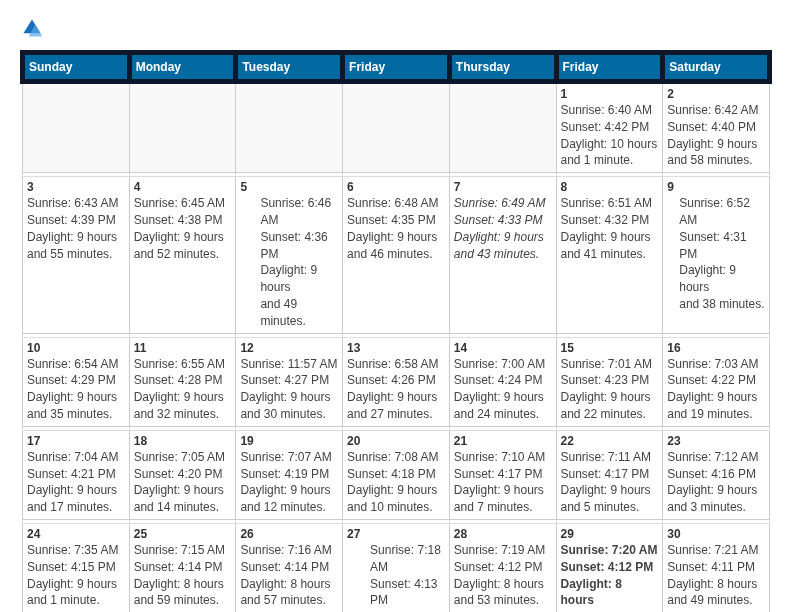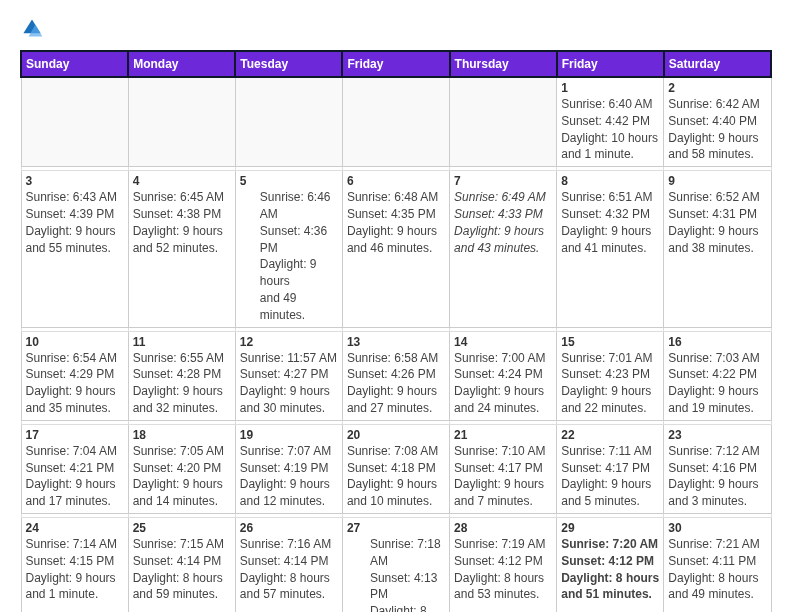--- a/index.html
+++ b/index.html
@@ -51,27 +51,27 @@
     .location-subtitle {
       font-size: 16px;
       color: #555;
     }
     .calendar {
       width: 100%;
       border-collapse: collapse;
       table-layout: fixed;
     }
     .calendar th {
-      background: #6d28d9;
+      background: #0369a1;
       color: #fff;
       font-size: 12px;
       font-weight: bold;
       padding: 5px 4px;
       text-align: left;
-      border: 2px solid #0f172a;
+      border: 5px solid #0f172a;
     }
     .calendar td {
       border: 1px solid #ccc;
       vertical-align: top;
       padding: 3px 4px;
       font-size: 9.5px;
       color: #333;
       height: 78px;
       background: #fff;
     }
@@ -201,21 +201,21 @@
           </td>
           <td>
             <div class="day-number">8</div>
             <div class="day-info" style="white-space: pre-line;">Sunrise: 6:51 AM
 Sunset: 4:32 PM
 Daylight: 9 hours
 and 41 minutes.</div>
           </td>
           <td>
             <div class="day-number">9</div>
-            <div class="day-info" style="white-space: pre-line;">Sunrise: 6:52 AM
+            <div class="day-info" style="white-space: pre-line; margin-left: 12px;">Sunrise: 6:52 AM
 Sunset: 4:31 PM
 Daylight: 9 hours
 and 38 minutes.</div>
           </td>
         </tr>
         <tr class="row-divider">
           <td></td>
           <td></td>
           <td></td>
           <td></td>
@@ -339,21 +339,21 @@
           <td></td>
           <td></td>
           <td></td>
           <td></td>
           <td></td>
           <td></td>
         </tr>
         <tr>
           <td>
             <div class="day-number">24</div>
-            <div class="day-info" style="white-space: pre-line;">Sunrise: 7:14 AM
+            <div class="day-info" style="white-space: pre-line;">Sunrise: 7:35 AM
 Sunset: 4:15 PM
 Daylight: 9 hours
 and 1 minute.</div>
           </td>
           <td>
             <div class="day-number">25</div>
             <div class="day-info" style="white-space: pre-line;">Sunrise: 7:15 AM
 Sunset: 4:14 PM
 Daylight: 8 hours
 and 59 minutes.</div>

